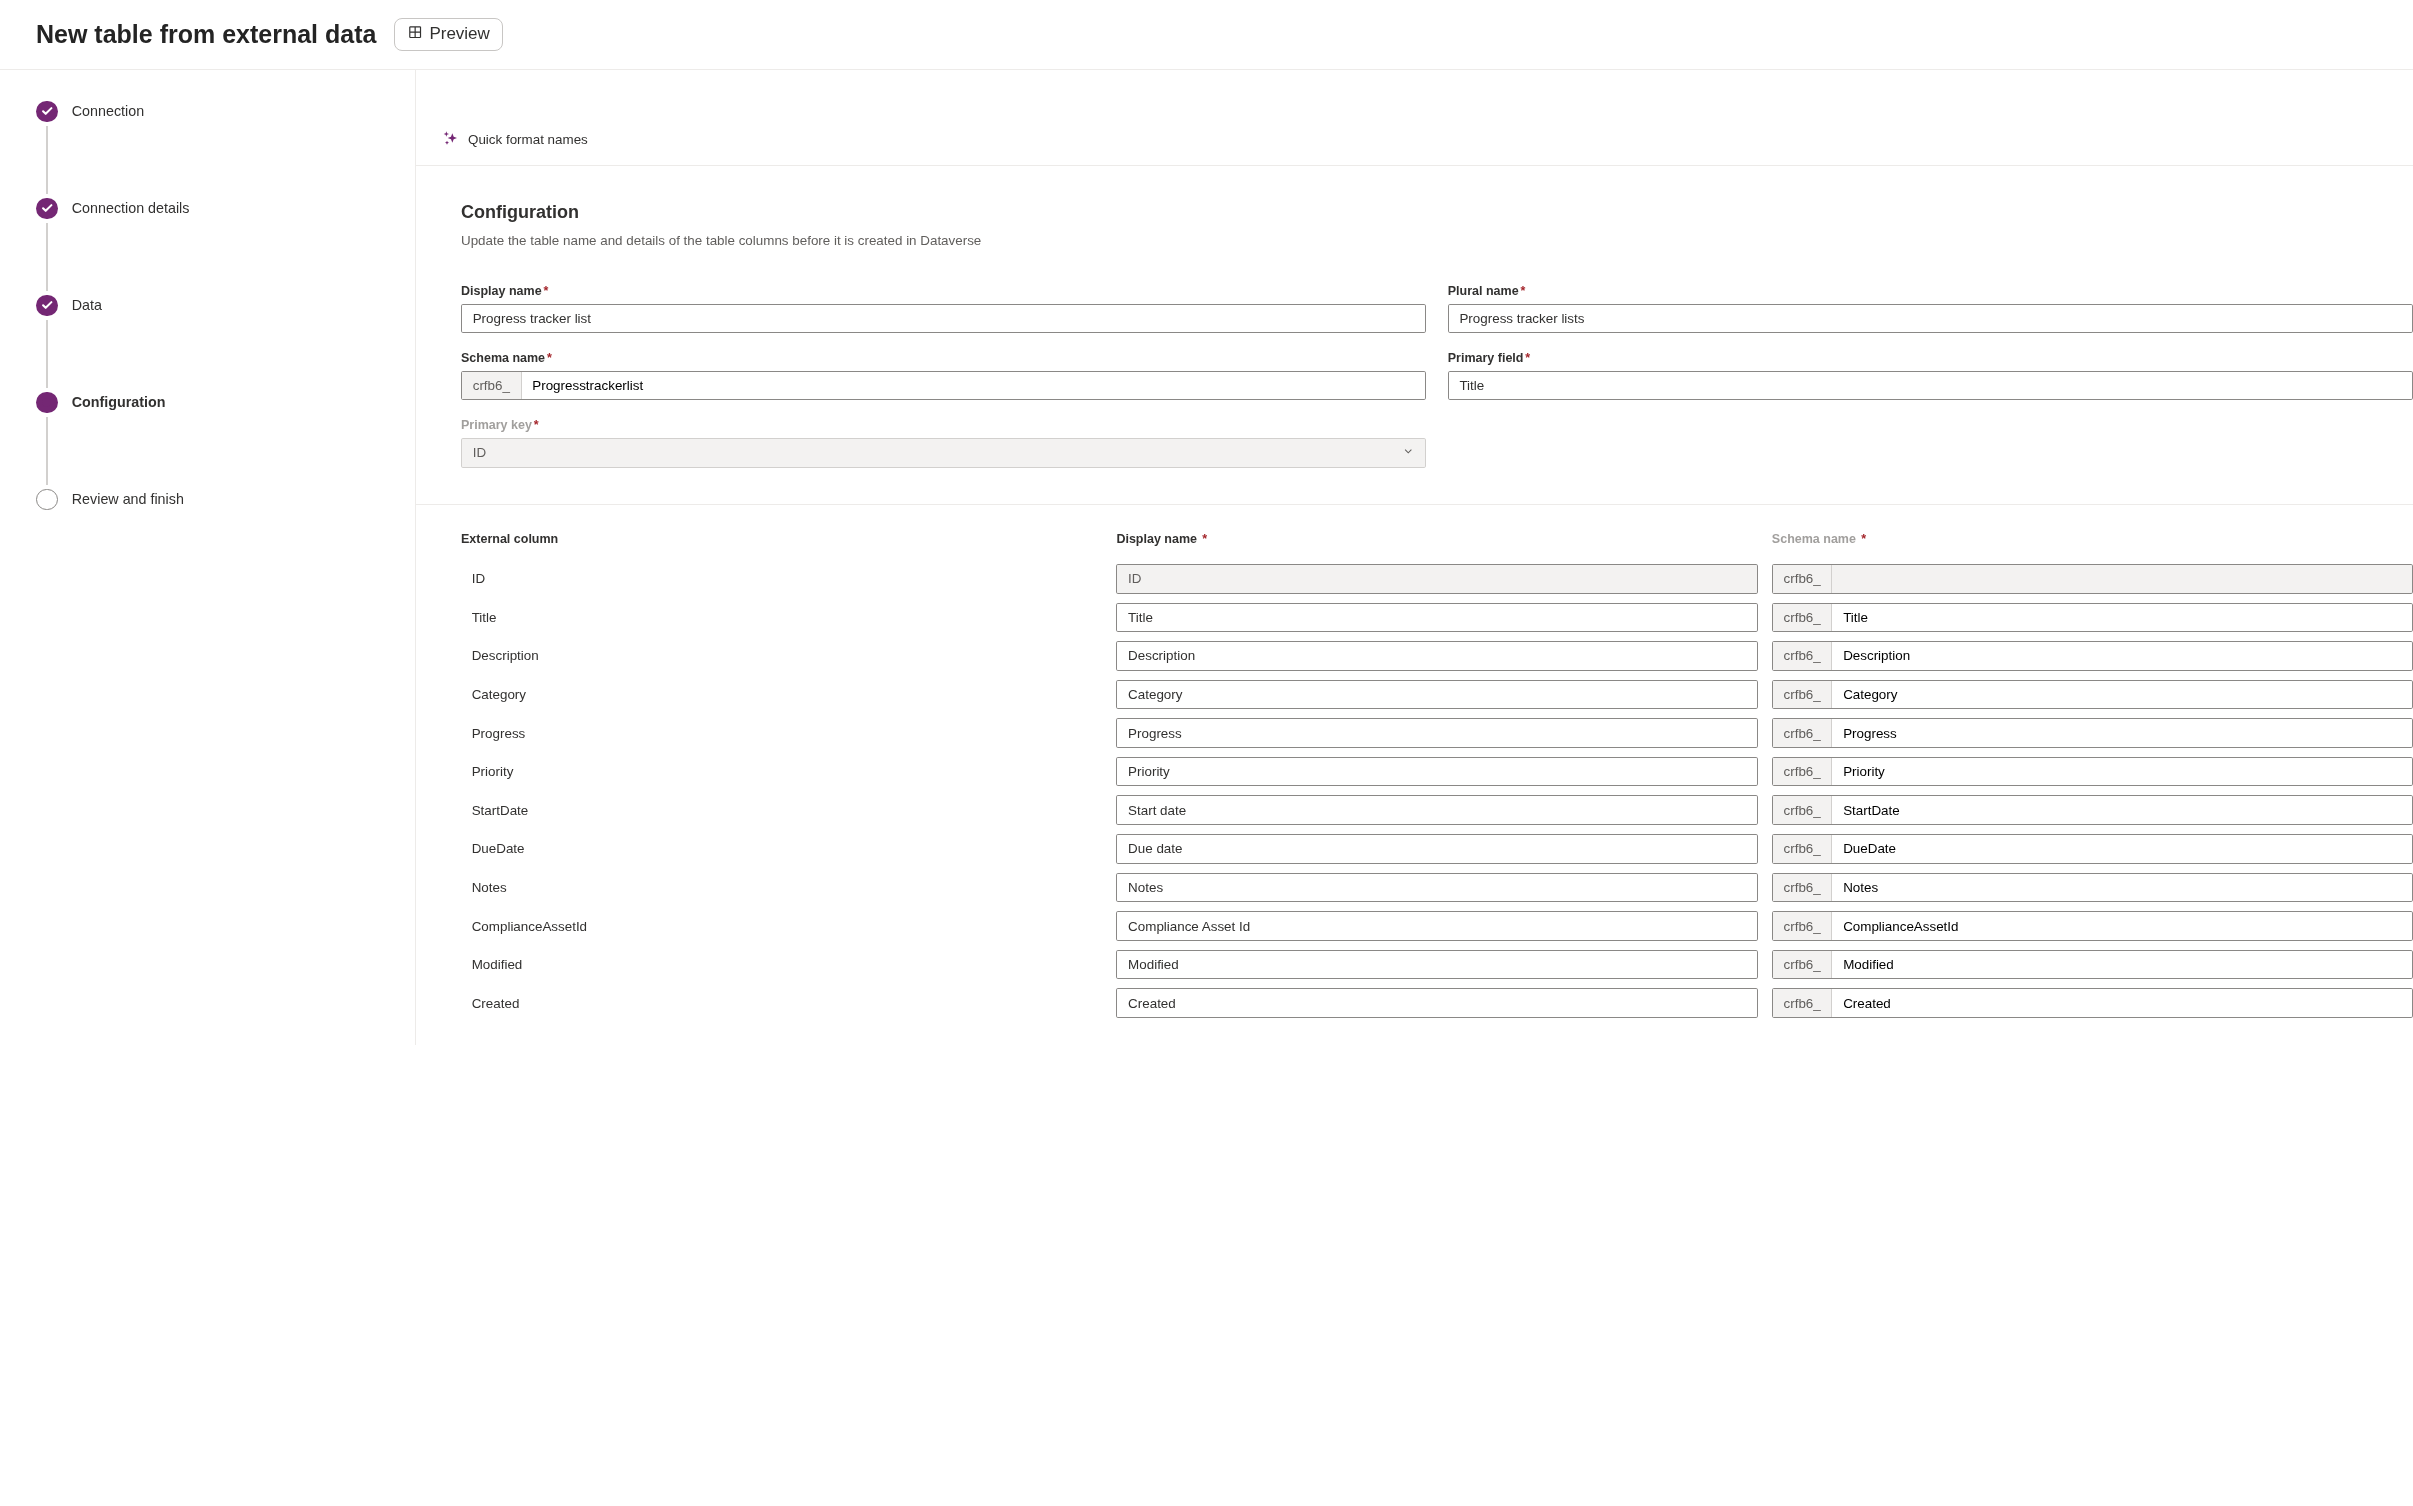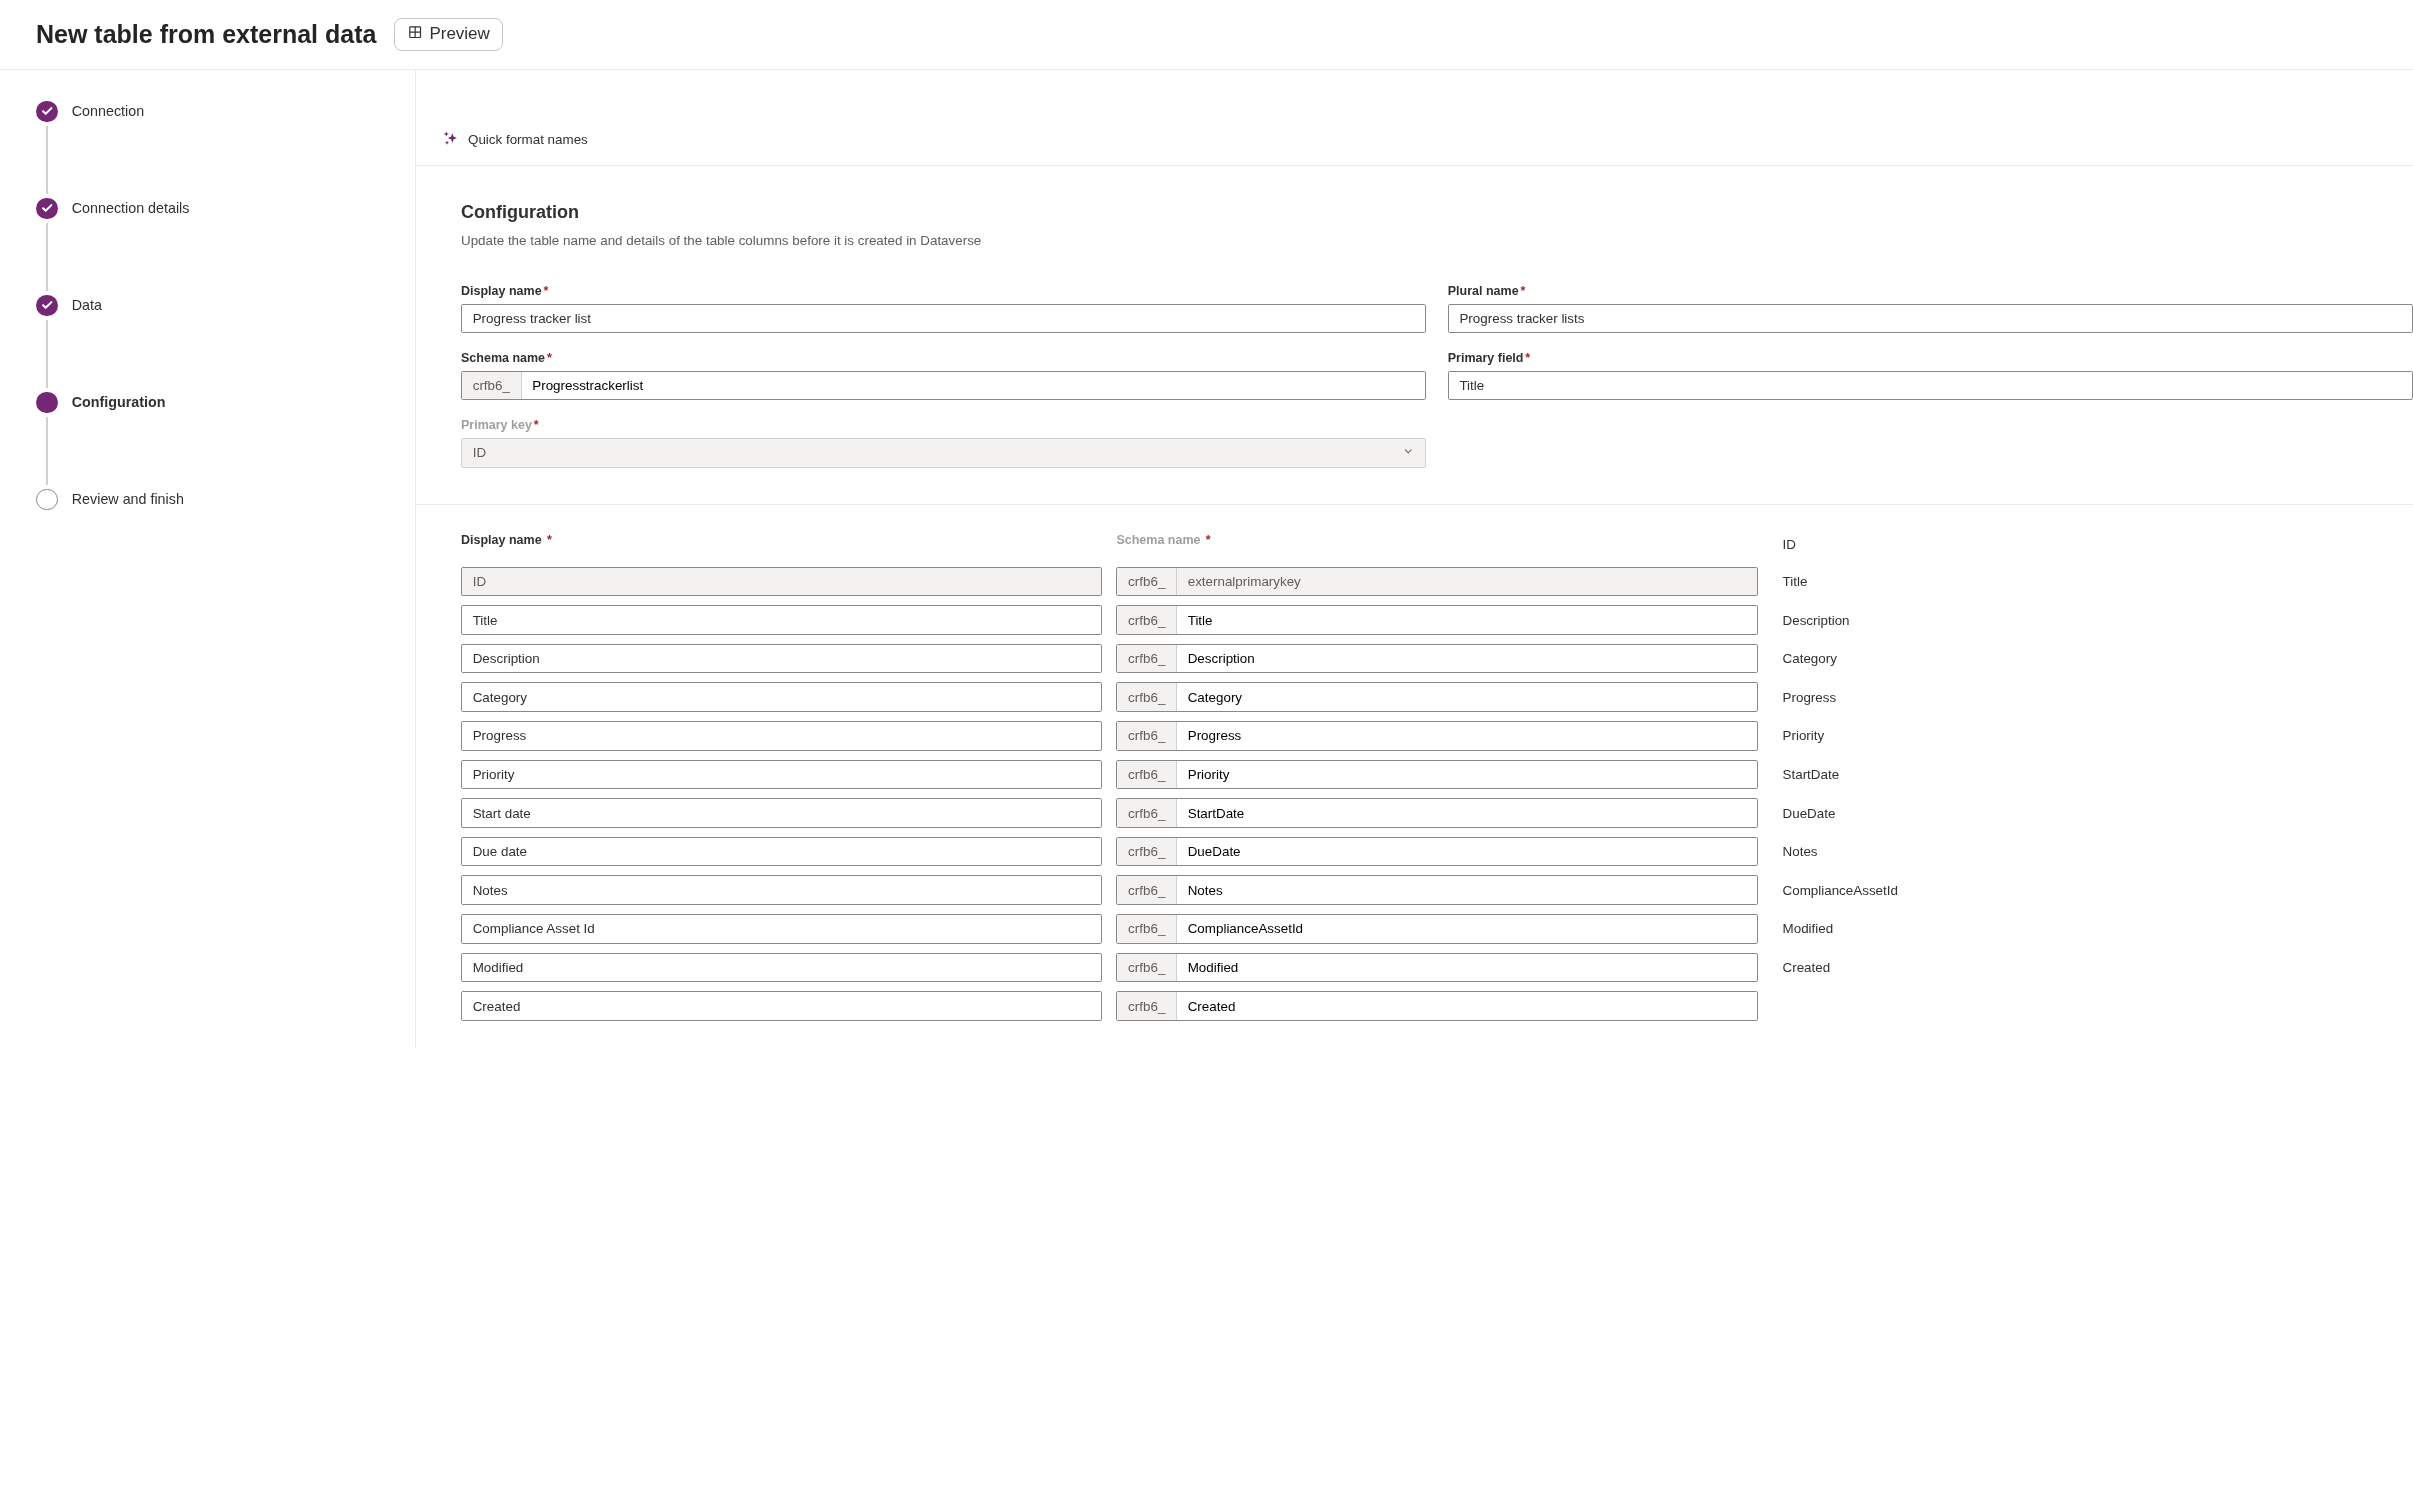--- a/index.html
+++ b/index.html
@@ -297,27 +297,27 @@
                 </svg>
             </span>
           </div>
         </div>
         <div></div>
       </div>
     </section>
 
     <section class="columns-section">
       <div class="columns-grid" id="columns-grid">
+          <div class="col-header">External column</div>
           <div class="col-header">Display name <span class="req">*</span></div>
           <div class="col-header muted">Schema name <span class="req">*</span></div>
           <div class="ext-name">ID</div>
           <input class="text-input readonly" readonly="" value="ID" style="">
           <div class="prefix-wrap readonly">
             <span class="prefix">crfb6_</span>
-            <input readonly="" value="externalprimarykey" style="">
           </div>
           <div class="ext-name">Title</div>
           <input class="text-input" value="Title" style="">
           <div class="prefix-wrap">
             <span class="prefix">crfb6_</span>
             <input value="Title" style="">
           </div>
           <div class="ext-name">Description</div>
           <input class="text-input" value="Description" style="">
           <div class="prefix-wrap">

